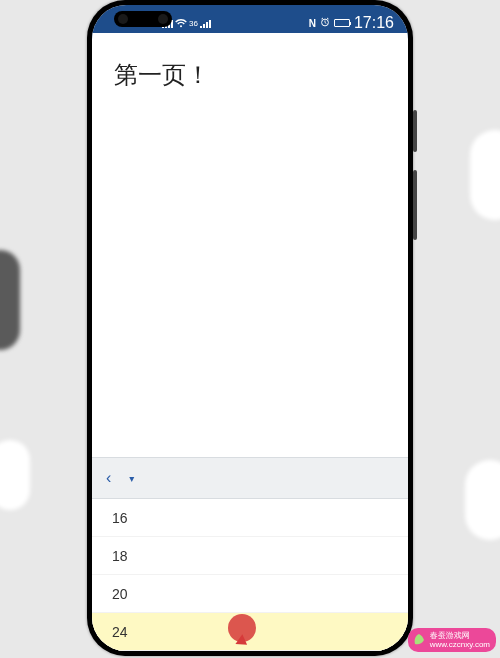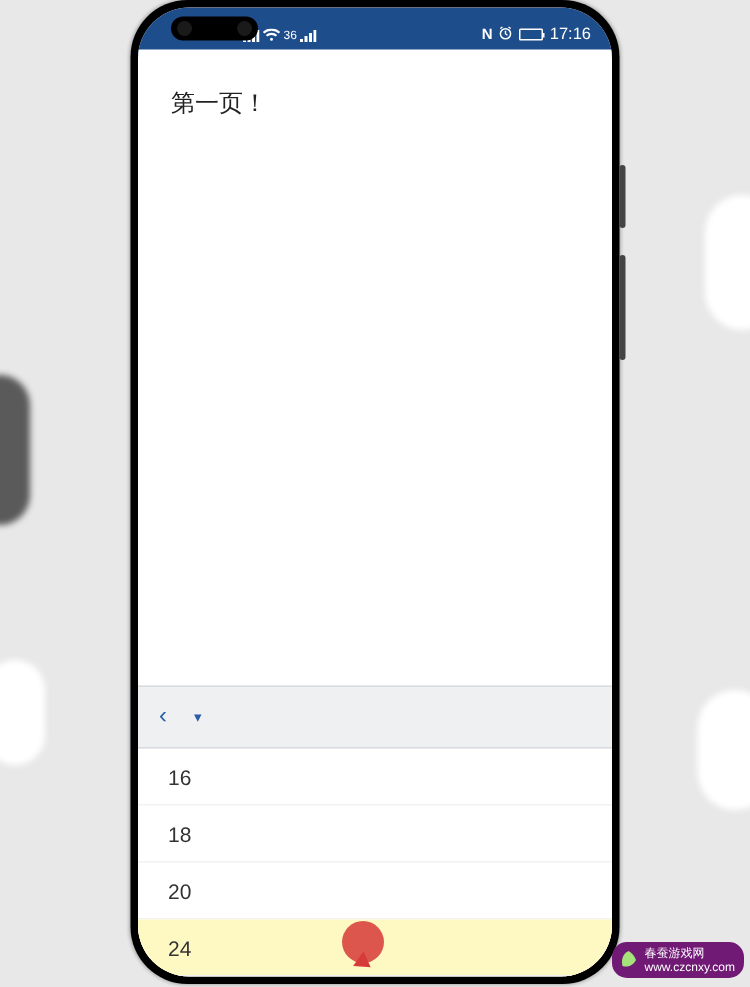--- a/index.html
+++ b/index.html
@@ -62,30 +62,30 @@
   .pill::before{left:4px;}
   .pill::after{right:4px;}
   .status-left{display:flex;align-items:center;gap:2px;flex:1;}
   .status-right{display:flex;align-items:center;gap:4px;}
   .sig-ico,.sig-ico2{display:inline-block;}
   .sig-ico svg,.sig-ico2 svg{display:block;}
   .bat{display:inline-flex;align-items:center;}
   .bat-body{width:16px;height:8px;border:1px solid #fff;border-radius:1px;position:relative;}
   .bat-body::after{content:"";position:absolute;right:-2px;top:2px;width:1px;height:3px;background:#fff;}
   .bat-fill{height:100%;width:80%;background:#fff;}
-  .clock{font-size:11px;font-weight:500;}
+  .clock{font-size:16px;font-weight:500;}
 
   
   .doc{
     position:absolute;
     top:28px;left:0;right:0;bottom:235px;
     background:#fff;
     padding:26px 22px;
   }
-  .title{font-size:16px;color:#222;margin-bottom:14px;}
+  .title{font-size:24px;color:#222;margin-bottom:14px;}
   .sel-wrap{position:relative;display:inline-block;}
   .sel-text{
     background:#c7d3e8;
     font-size:12px;
     line-height:16px;
     color:#333;
     padding:0 1px;
     white-space:pre-line;
     display:inline-block;
   }
@@ -140,21 +140,21 @@
     border-bottom:6px solid transparent;
     transform:rotate(35deg);
   }
 
   
   .wm{
     position:absolute;
     right:4px;bottom:6px;
     display:flex;align-items:center;gap:4px;
     font-size:11px;color:#fff;
-    background:#701a75;
+    background:#ec4899;
     padding:3px 6px 3px 4px;
     border-radius:10px;
   }
   .wm .leaf{width:14px;height:14px;}
   .wm-text{display:flex;flex-direction:column;line-height:9px;font-size:8px;}
 </style>
 </head>
 <body>
 
 <div class="bg-blur bg-left-top"></div>

